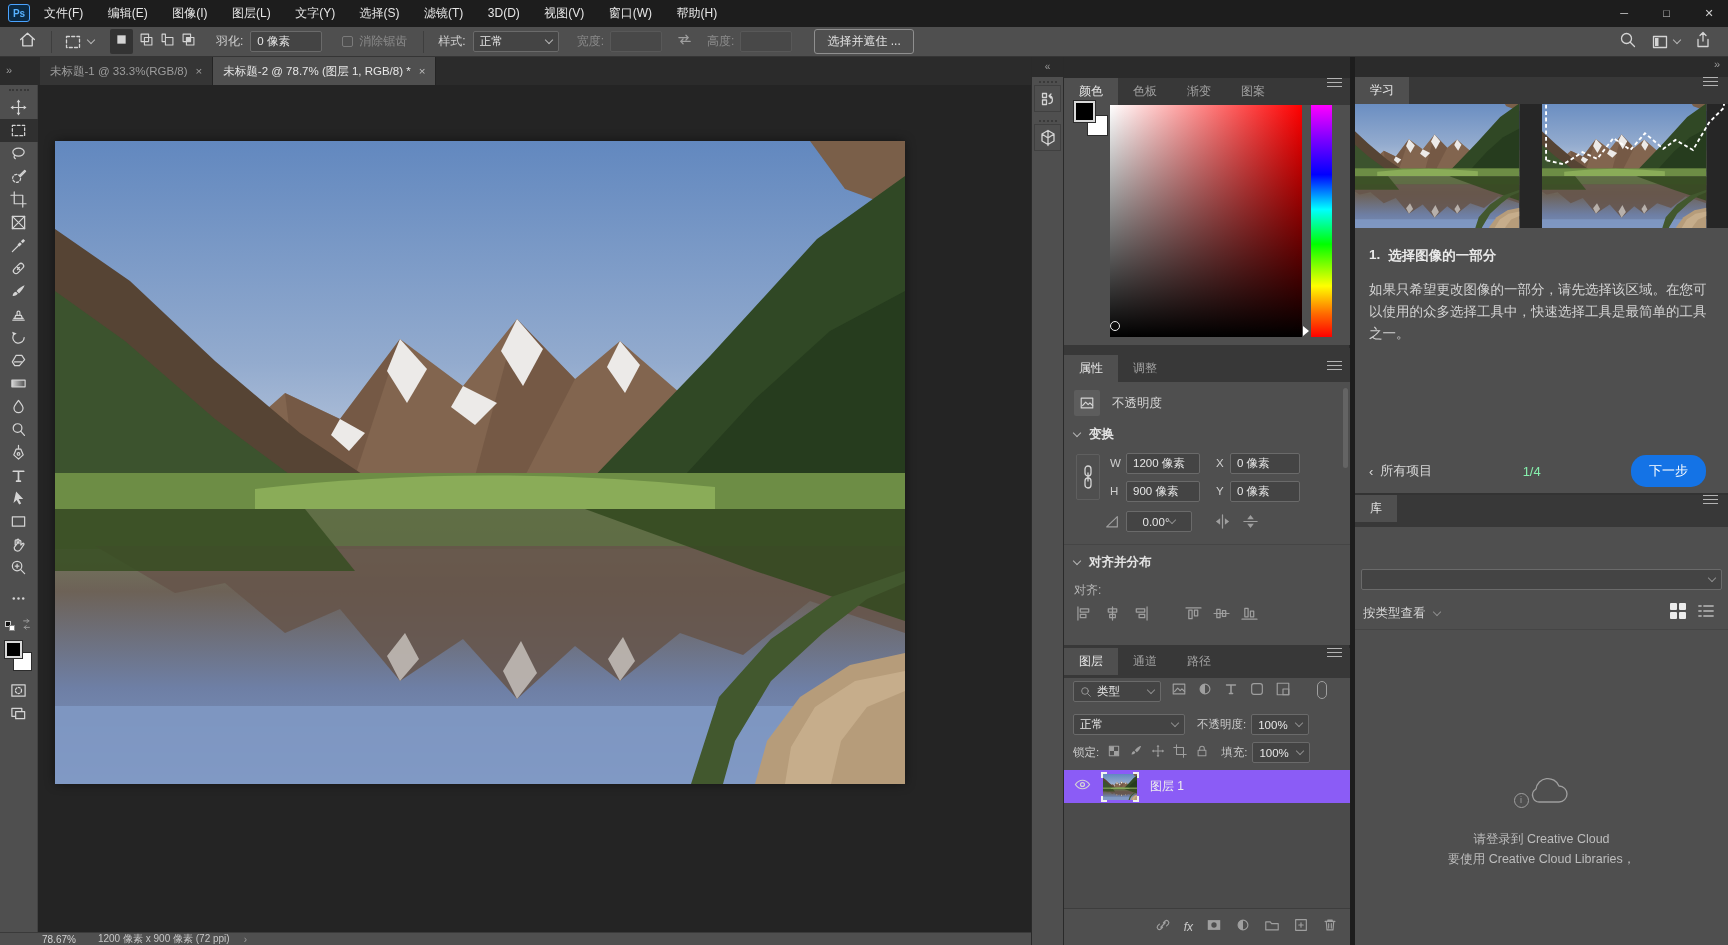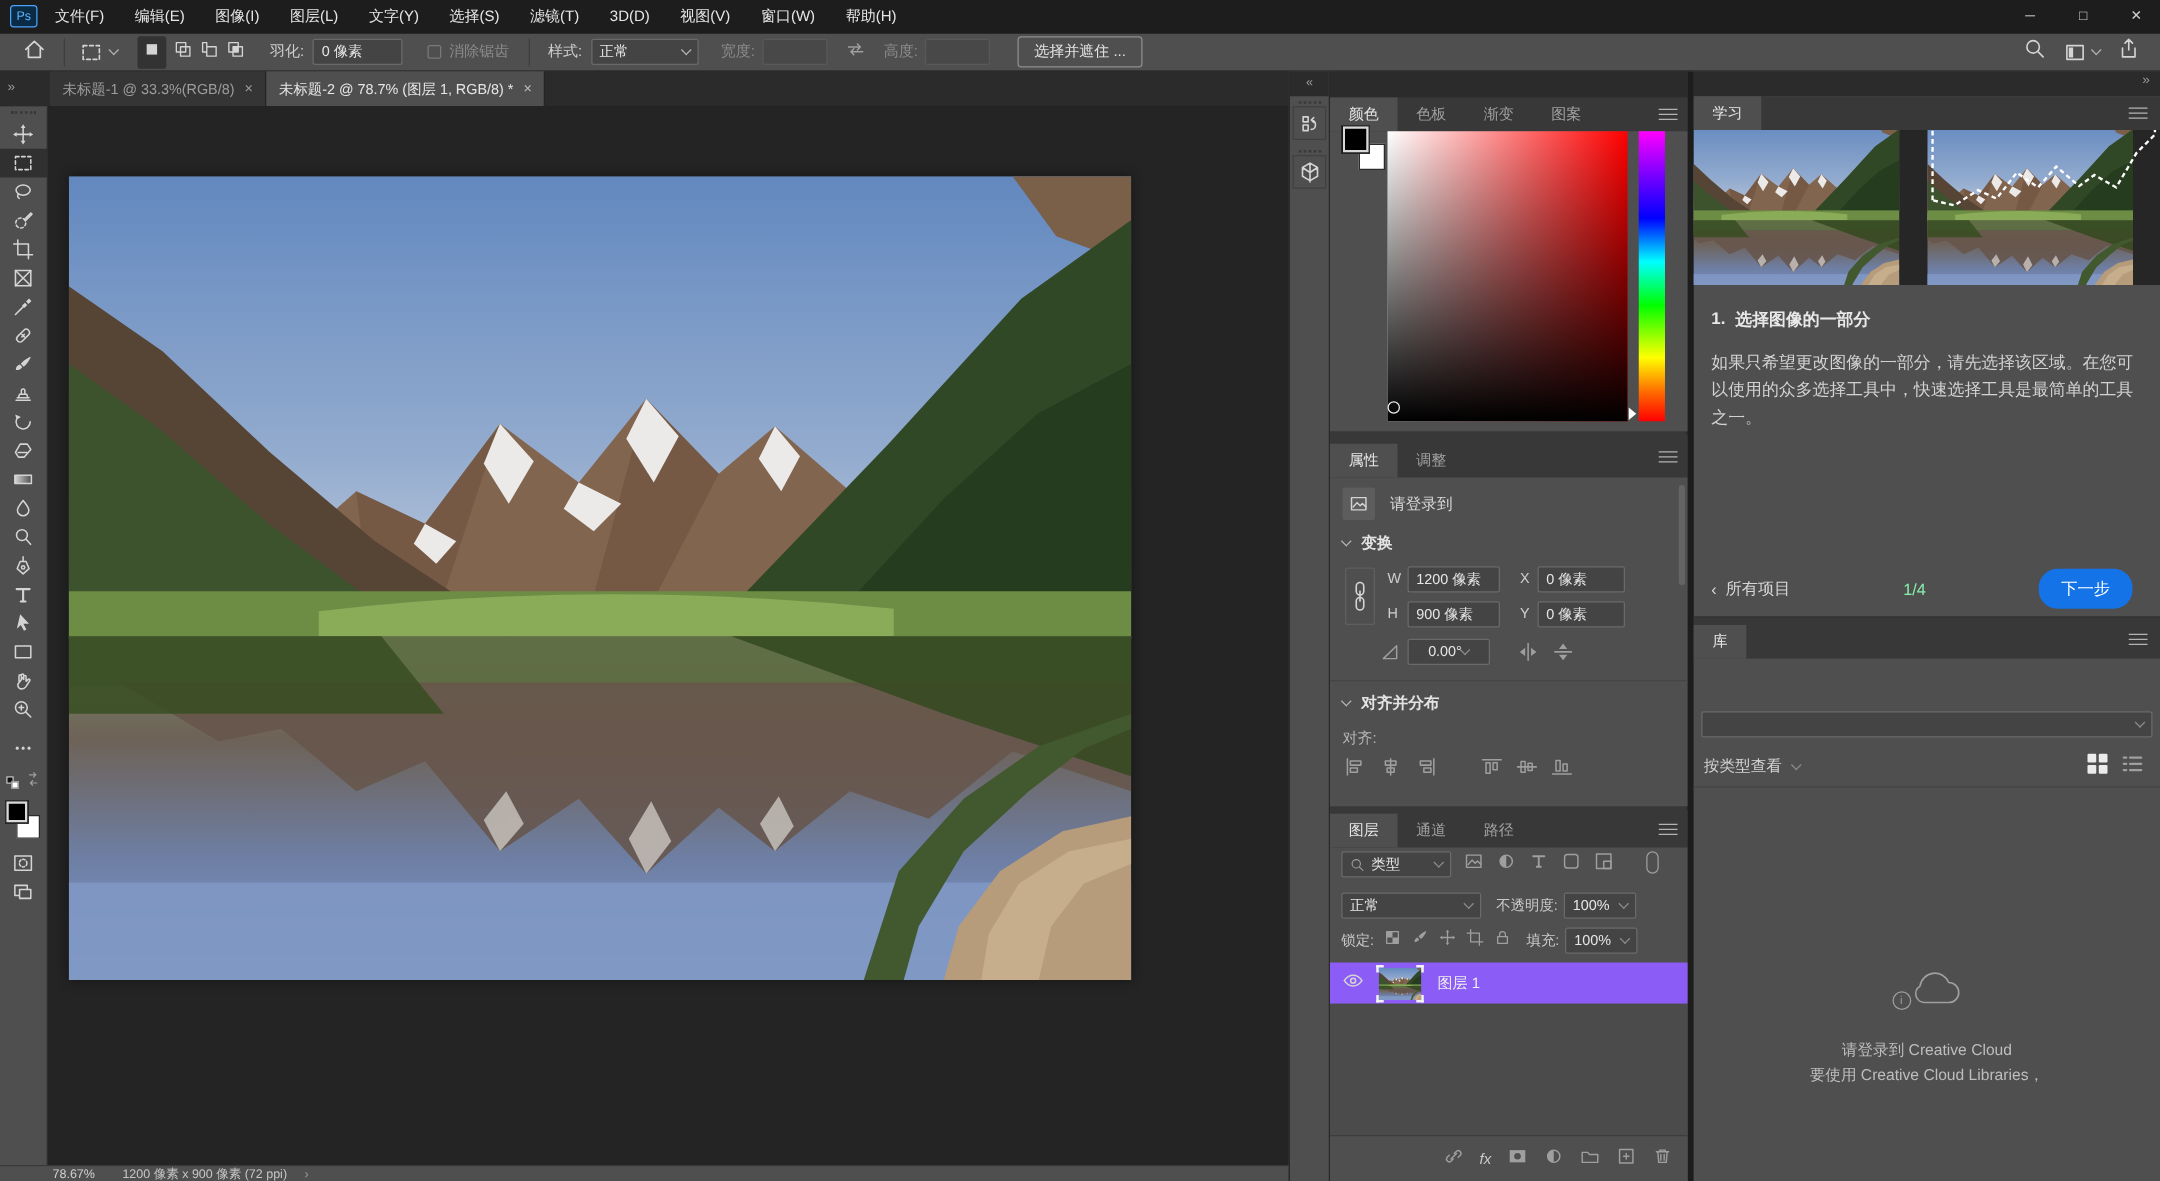--- a/index.html
+++ b/index.html
@@ -11,21 +11,21 @@
   svg.ic.dim{stroke:#9f9f9f}
   svg.ic.dim .f{fill:#9f9f9f}
   .menu-item{display:inline-block;padding:0 10px;font-size:12px;color:#e6e6e6;line-height:27px}
   .winbtn{display:inline-block;width:38px;text-align:center;font-size:11px;color:#cfcfcf;line-height:27px}
   .optlabel{font-size:12px;color:#cfcfcf}
   .optlabel.dis{color:#8b8b8b}
   .input{background:#444;border:1px solid #6a6a6a;border-radius:2px;color:#e6e6e6;font-size:11.5px;display:flex;align-items:center;padding:0 6px;height:21px}
   .input.dis{background:#484848;border-color:#585858}
   .chev{width:6px;height:6px;border-right:1.5px solid #b5b5b5;border-bottom:1.5px solid #b5b5b5;transform:rotate(45deg);display:inline-block;margin-top:-3px}
   .chev.dim{border-color:#8d8d8d}
-  .tabstrip{background:#383838;display:flex;align-items:flex-end}
+  .tabstrip{background:#383838;display:flex;align-items:flex-start}
   .ptab{height:27px;line-height:27px;padding:0 15px;font-size:12px;color:#a0a0a0;white-space:nowrap}
   .ptab.active{background:#4f4f4f;color:#e6e6e6}
   .panelbody{background:#4f4f4f}
   .hamb{width:15px;height:9px;border-top:1.5px solid #b3b3b3;border-bottom:1.5px solid #b3b3b3;position:relative}
   .hamb:after{content:"";position:absolute;left:0;right:0;top:2.7px;border-top:1.5px solid #b3b3b3}
   .tool{height:23px;width:38px;display:flex;align-items:center;justify-content:center;flex:none}
   .tool.sel{background:#303030}
   .doctab{height:28px;display:flex;align-items:center;gap:8px;padding:0 10px;font-size:11.5px;white-space:nowrap}
   .alic{display:inline-block}
   .lockic{margin-right:8px}
@@ -79,21 +79,21 @@
       <path fill="#374d22" opacity="0.85" d="M0 368 L250 368 L300 430 L0 430 Z"></path>
       <rect y="565" width="850" height="78" fill="#8099c4" opacity="0.85"></rect>
       <path fill="#42582e" d="M850 442 L812 458 L768 492 L716 540 L680 600 L668 643 L636 643 L664 556 L716 498 L776 456 L850 430 Z"></path>
       <path fill="#b69c7a" d="M850 512 L795 524 L745 556 L712 600 L700 643 L850 643 Z"></path>
       <path fill="#c6ad8b" d="M850 530 L800 540 L760 566 L736 606 L730 643 L776 643 L786 600 L812 566 L850 550 Z"></path>
     </symbol>
   </defs>
 </svg>
 
 <div class="abs" style="left:0;top:0;width:1728px;height:27px;background:#1d1d1d">
-  <span class="abs" style="left:8px;top:4px;width:22px;height:18px;background:#0b2a44;border:1px solid #4aa3ff;border-radius:3px;color:#57b2ff;font-size:10px;font-weight:normal;text-align:center;line-height:17px">Ps</span>
+  <span class="abs" style="left:8px;top:4px;width:22px;height:18px;background:#0b2a44;border:1px solid #4aa3ff;border-radius:3px;color:#57b2ff;font-size:10px;font-weight:bold;text-align:center;line-height:17px">Ps</span>
   <div class="abs" style="left:34px;top:0">
     <span class="menu-item">文件(F)</span>
     <span class="menu-item">编辑(E)</span>
     <span class="menu-item">图像(I)</span>
     <span class="menu-item">图层(L)</span>
     <span class="menu-item">文字(Y)</span>
     <span class="menu-item">选择(S)</span>
     <span class="menu-item">滤镜(T)</span>
     <span class="menu-item">3D(D)</span>
     <span class="menu-item">视图(V)</span>
@@ -435,21 +435,21 @@
       <span class="hamb" style="margin:0 8px 12px 0"></span>
     </div>
     <div class="panelbody abs" style="left:0;top:34px;width:286px;height:263px">
       <div class="abs" style="left:10px;top:8px;display:flex;align-items:center;gap:12px">
         <span style="width:26px;height:26px;background:#5d5d5d;border-radius:2px;display:flex;align-items:center;justify-content:center">
             <svg class="ic" width="16" height="16" viewBox="0 0 18 18">
               <rect x="2.5" y="3.5" width="13" height="11"></rect>
               <path d="M4 12l3.5-4 2.8 2.8 2-2 3 3"></path>
             </svg>
           </span>
-        <span style="font-size:12.5px;color:#d8d8d8">请登录到</span>
+        <span style="font-size:12.5px;color:#d8d8d8">不透明度</span>
       </div>
       <div class="abs" style="left:10px;top:44px;display:flex;align-items:center;gap:9px">
         <span class="chev" style="margin-top:-4px"></span>
         <span style="font-size:12.5px;font-weight:bold;color:#e3e3e3">变换</span>
       </div>
       <div class="abs" style="left:12px;top:72px;width:24px;height:46px;border:1px solid #5f5f5f;border-radius:2px;display:flex;align-items:center;justify-content:center">
         <svg class="ic" width="14" height="30" viewBox="0 0 14 30">
             <rect x="4" y="4" width="6" height="10" rx="3"></rect>
             <rect x="4" y="16" width="6" height="10" rx="3"></rect>
             <path d="M7 11v8"></path>

